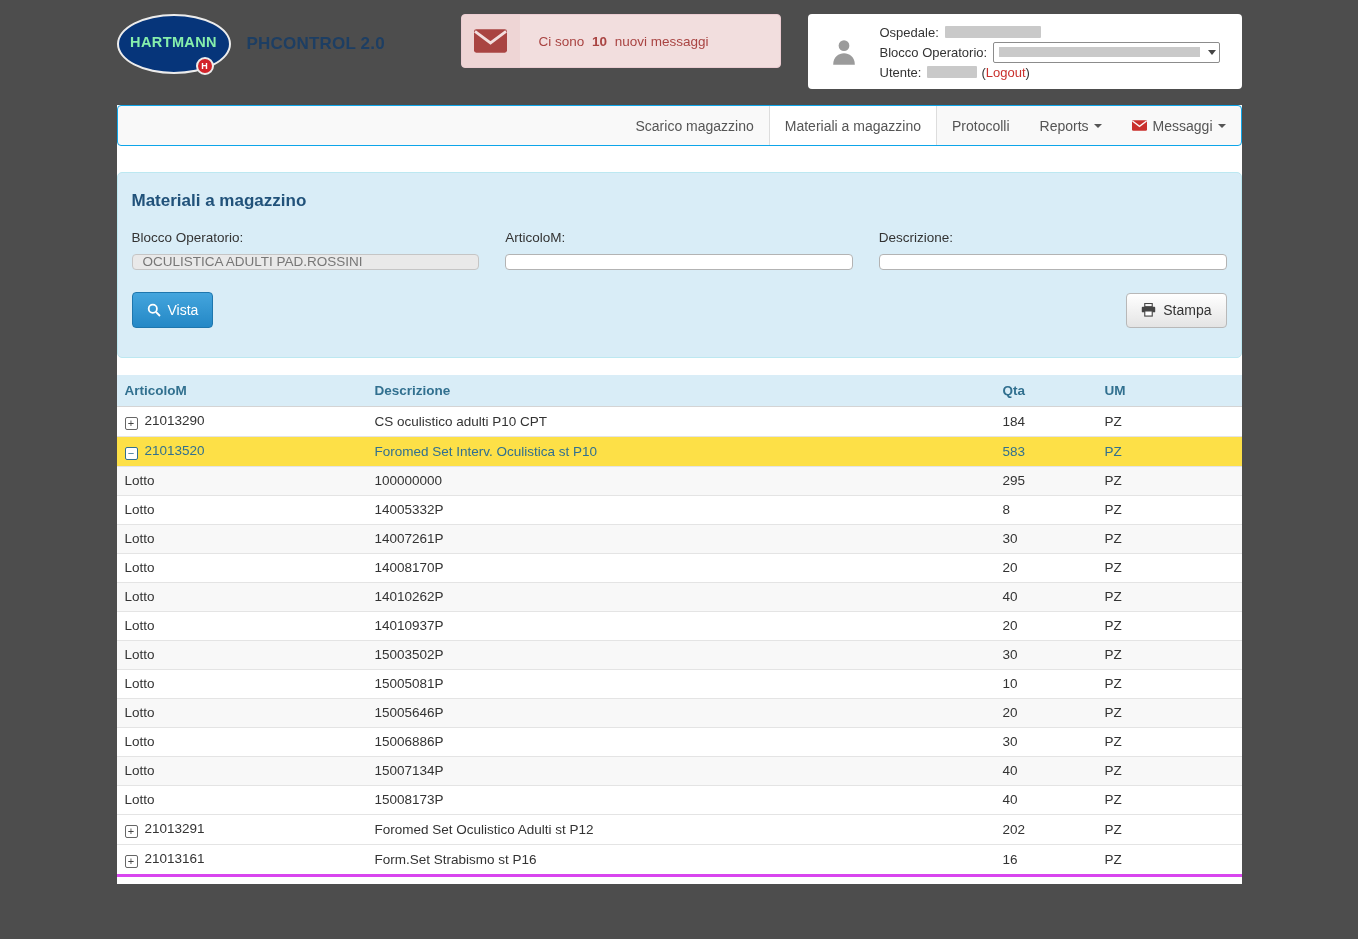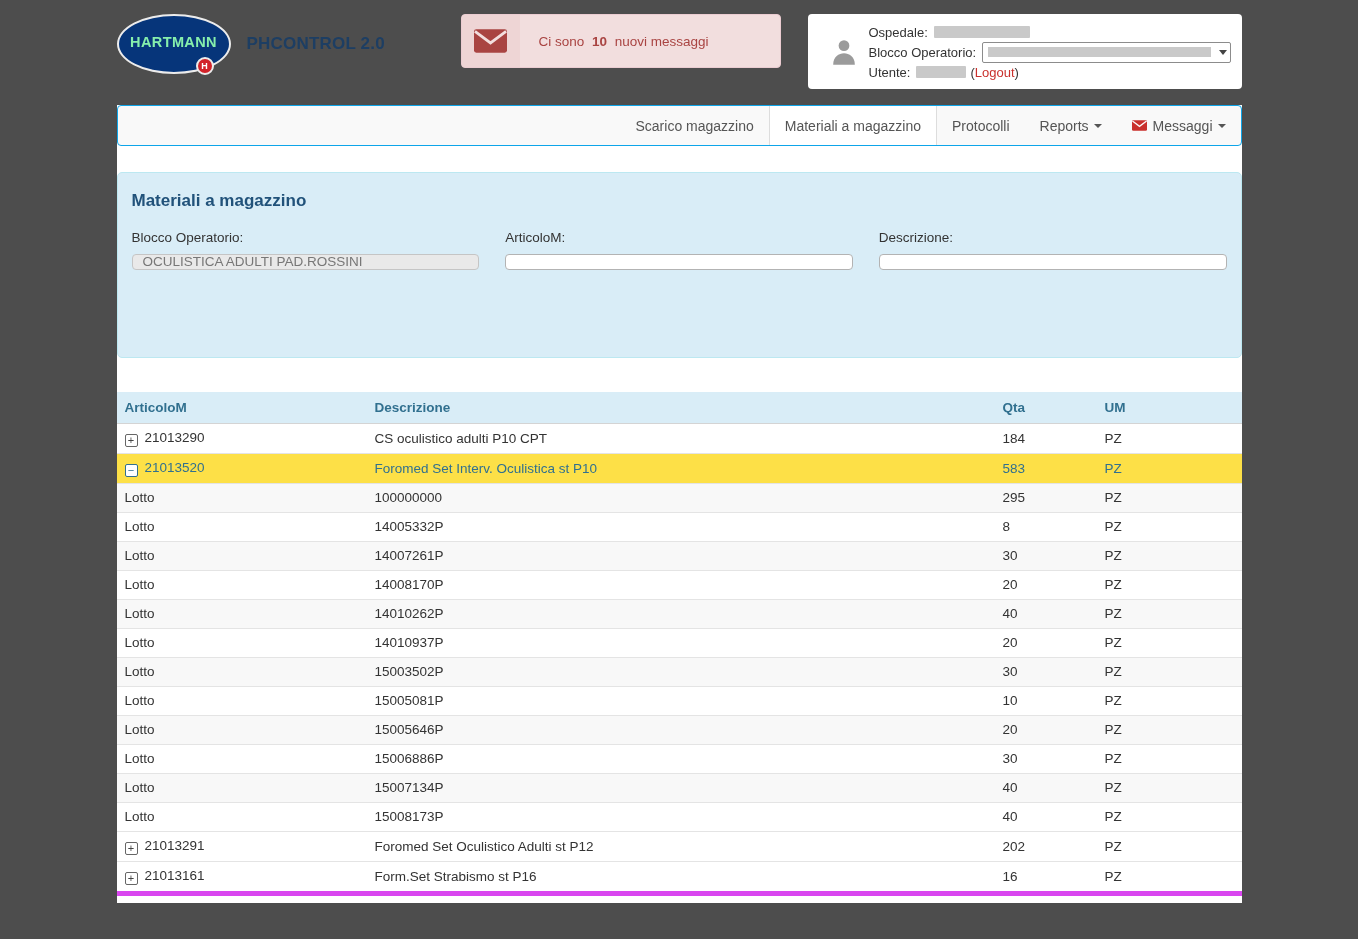--- a/index.html
+++ b/index.html
@@ -38,21 +38,21 @@
   .alert-text b { margin: 0 4px; }
   .alert-text span { white-space: pre; }
 
   .user-box {
     margin-left: auto; width: 434px; height: 75px;
     background: #fff; border-radius: 4px; padding: 9px 10px 8px 12px;
     display: flex; align-items: center;
   }
   .person-icon-wrap { width: 48px; flex: none; display: flex; justify-content: center; }
   .user-lines { flex: 1; font-size: 13px; }
-  .u-line { display: flex; align-items: center; height: 19px; margin: 1px 1px; }
+  .u-line { display: flex; align-items: center; height: 19px; margin: 1px 12px; }
   .u-label { margin-right: 6px; white-space: nowrap; }
   .redacted { display: inline-block; height: 12px; background: #c9c9c9; border-radius: 1px; }
   .w96 { width: 96px; }
   .w50 { width: 50px; margin-right: 4px; }
   .select-box {
     flex: 1; height: 21px; border: 1px solid #8c8c8c; border-radius: 2px; background: #fff;
     display: inline-flex; align-items: center; padding: 0 3px 0 5px; cursor: pointer;
   }
   .sel-redacted { flex: 1; height: 10px; background: #c9c9c9; margin-right: 8px; }
   .sel-caret {
@@ -102,21 +102,21 @@
     background: linear-gradient(#44a5dd, #2488c6); border: 1px solid #1e77ae; border-radius: 4px;
     color: #fff; font-size: 14px; font-family: "Liberation Sans", sans-serif; cursor: pointer;
   }
   .btn-stampa {
     display: inline-flex; align-items: center; gap: 7px; height: 35px; padding: 0 14px;
     background: linear-gradient(#ffffff, #e4e4e4); border: 1px solid #b8b8b8; border-radius: 4px;
     color: #333; font-size: 14px; font-family: "Liberation Sans", sans-serif; cursor: pointer;
   }
 
   
-  table.grid { width: 100%; border-collapse: collapse; margin-top: 34px; font-size: 13.5px; border-bottom: 5px solid #d946ef; }
+  table.grid { width: 100%; border-collapse: collapse; margin-top: 17px; font-size: 13.5px; border-bottom: 3px solid #d946ef; }
   table.grid th {
     background: #d9edf7; color: #31708f; text-align: left; font-weight: bold;
     padding: 8px 8px; border-bottom: 1px solid #d4d4d4;
   }
   table.grid td { padding: 6px 8px; border-bottom: 1px solid #e4e4e4; color: #333; line-height: 16px; }
   tr.lotto:nth-child(odd) td { background: #f8f8f8; }
   tr.highlight td { background: #fde047; color: #31708f; }
   .lotto-cell { padding-right: 14px !important; }
   .expander {
     display: inline-flex; width: 13px; height: 13px; border: 1px solid #666; border-radius: 2px;
@@ -217,20 +217,37 @@
           <input class="f-input" disabled="" value="OCULISTICA ADULTI PAD.ROSSINI" style="">
         </div>
         <div class="field">
           <div class="f-label">ArticoloM:</div>
           <input class="f-input" value="" style="">
         </div>
         <div class="field">
           <div class="f-label">Descrizione:</div>
           <input class="f-input" value="" style="">
         </div>
+      </div>
+      <div class="btn-row">
+        <button class="btn-vista">
+          <svg width="14" height="14" viewBox="0 0 14 14">
+              <circle cx="5.8" cy="5.8" r="4.1" fill="none" stroke="#fff" stroke-width="1.8"></circle>
+              <line x1="9" y1="9" x2="13" y2="13" stroke="#fff" stroke-width="1.8"></line>
+            </svg>
+          <span>Vista</span>
+        </button>
+        <button class="btn-stampa">
+          <svg width="15" height="14" viewBox="0 0 16 15">
+              <rect x="4" y="0.5" width="8" height="3.5" fill="none" stroke="#444" stroke-width="1.2"></rect>
+              <rect x="0.8" y="4" width="14.4" height="6" rx="1" fill="#444"></rect>
+              <rect x="4" y="8.5" width="8" height="5.5" fill="#fff" stroke="#444" stroke-width="1.2"></rect>
+            </svg>
+          <span>Stampa</span>
+        </button>
       </div>
     </div>
 
     <table class="grid">
       <colgroup>
           <col style="width:250px">
           <col style="width:628px">
           <col style="width:102px">
           <col>
         </colgroup>

